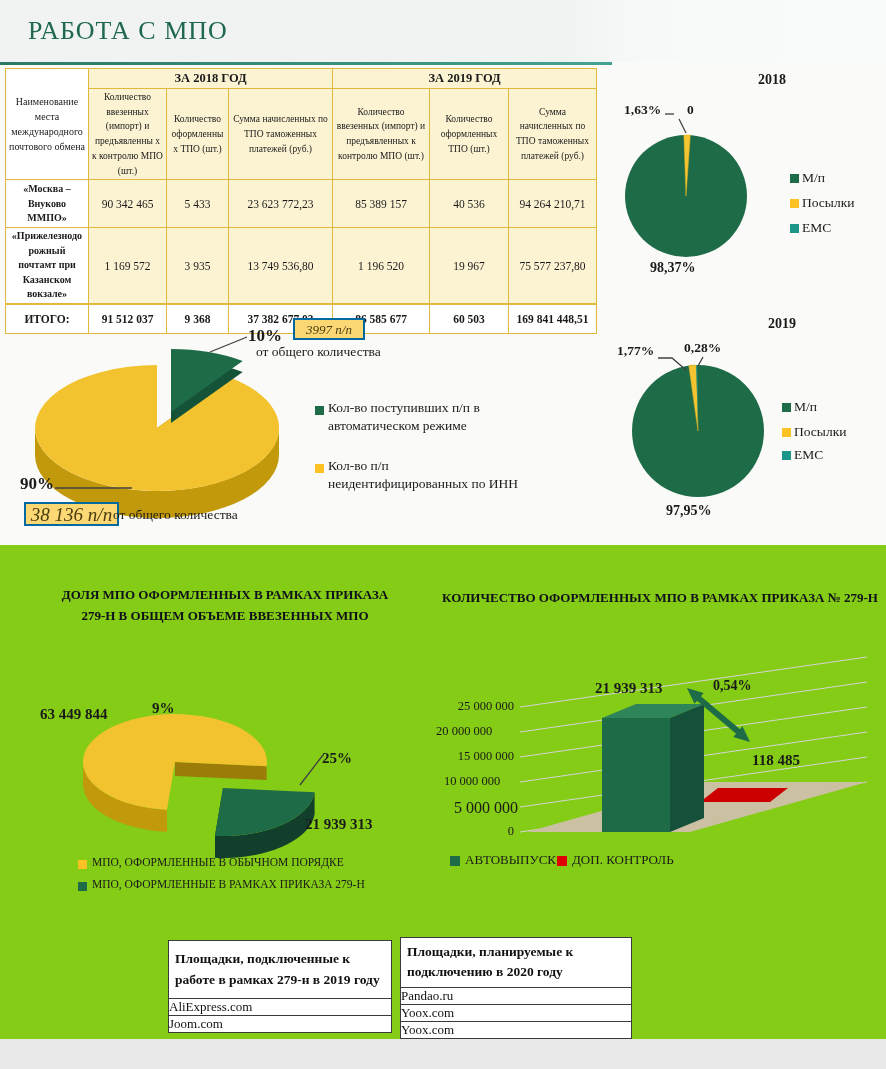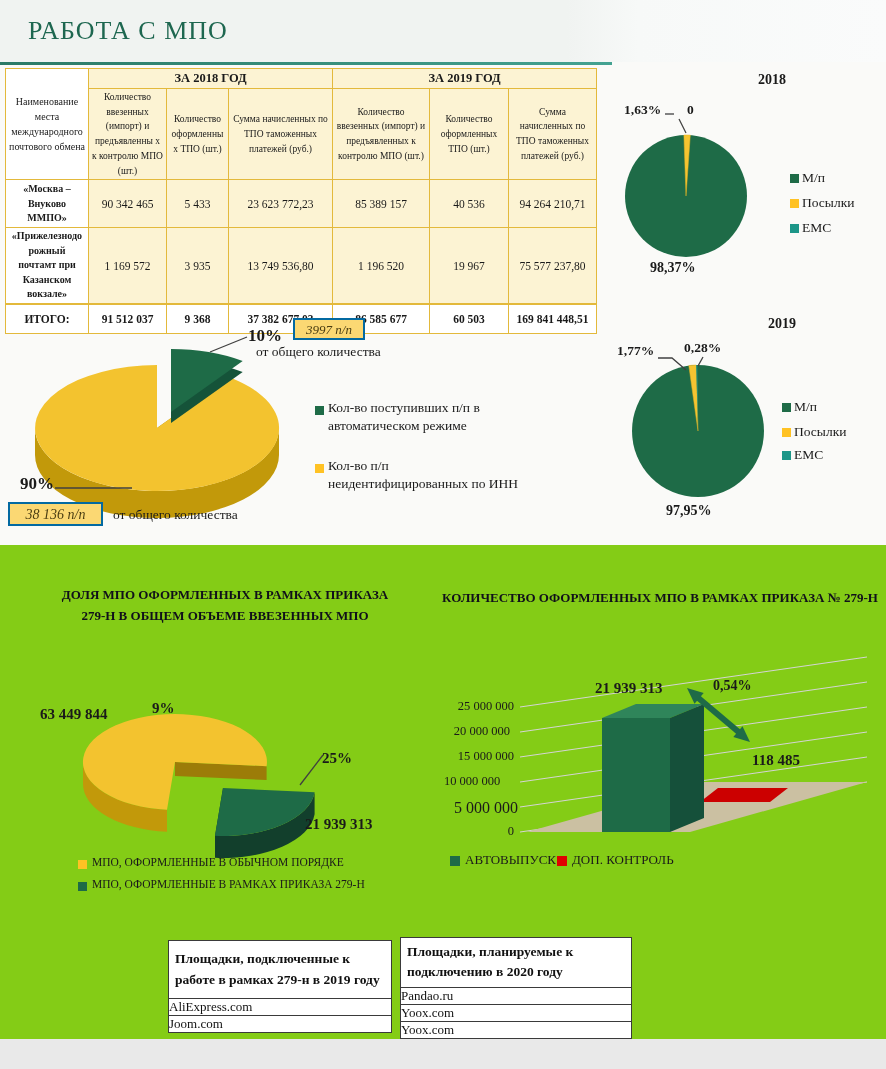--- a/index.html
+++ b/index.html
@@ -146,21 +146,21 @@
     <path d="M 147,110 L 147,47 A 122 63 0 1 0 218.7,59 Z" fill="#f3c32f"></path>
     <path d="M 161,105 L 161,42 A 122 63 0 0 1 232.7,54 Z" fill="#155339"></path>
     <path d="M 161,94 L 161,31 A 122 63 0 0 1 232.7,43 Z" fill="#1e6b47"></path>
     <line x1="200" y1="34" x2="237" y2="19" stroke="#404040" stroke-width="1.3"></line>
     <line x1="45" y1="170" x2="122" y2="170" stroke="#404040" stroke-width="1.3"></line>
   </svg>
   <div class="lbl b" style="left:248px;top:326px;font-size:17px">10%</div>
   <div class="cbox" style="left:293px;top:318px;width:72px;height:22px;font-size:13px;line-height:20px">3997 п/п</div>
   <div class="lbl" style="left:256px;top:344px;font-size:13.5px">от общего  количества</div>
   <div class="lbl b" style="left:20px;top:474px;font-size:17px">90%</div>
-  <div class="cbox" style="left:8px;top:502px;width:95px;height:24px;font-size:14px;line-height:22px">38 136 п/п</div>
+  <div class="cbox" style="left:24px;top:502px;width:95px;height:24px;font-size:19px;line-height:22px">38 136 п/п</div>
   <div class="lbl" style="left:113px;top:507px;font-size:13.5px">от общего  количества</div>
   <div class="sq" style="left:315px;top:406px;background:#1e6b47"></div>
   <div class="leg" style="left:328px;top:399px;width:185px;white-space:normal">Кол-во поступивших  п/п  в автоматическом режиме</div>
   <div class="sq" style="left:315px;top:464px;background:#ffc224"></div>
   <div class="leg" style="left:328px;top:457px;width:195px;white-space:normal">Кол-во п/п неидентифицированных   по ИНН</div>
 
   <div class="chart-title" style="left:60px;top:585px;width:330px">ДОЛЯ  МПО  ОФОРМЛЕННЫХ   В РАМКАХ ПРИКАЗА   279-Н В ОБЩЕМ  ОБЪЕМЕ ВВЕЗЕННЫХ  МПО</div>
   <svg class="abs" style="left:30px;top:675px" width="380" height="195">
     <path d="M 137,134.8 A 92 48 0 0 1 53,87 L 53,109 A 92 48 0 0 0 137,156.8 Z" fill="#c2990a"></path>
     <path d="M 145,87 L 236.6,91.2 L 236.6,105 L 145,101 Z" fill="#9c7c08"></path>
@@ -192,21 +192,21 @@
     <polygon points="97,192 260,192 437,142 274,142" fill="#cbc0a2"></polygon>
     <polygon points="270,162 340,162 358,148 288,148" fill="#cc0000"></polygon>
     <polygon points="172,78 240,78 274,64 206,64" fill="#2f855a"></polygon>
     <polygon points="240,78 274,64 274,178 240,192" fill="#15503a"></polygon>
     <rect x="172" y="78" width="68" height="114" fill="#1e6b47"></rect>
     <line x1="266" y1="56" x2="311" y2="94" stroke="#1e6b47" stroke-width="6"></line>
     <polygon points="257,48 264.5,63.7 273.7,53.1" fill="#1e6b47"></polygon>
     <polygon points="320,102 303.3,96.9 312.5,86.3" fill="#1e6b47"></polygon>
   </svg>
   <div class="lbl" style="left:430px;top:699px;width:84px;text-align:right;font-size:12.5px">25 000 000</div>
-  <div class="lbl" style="left:426px;top:724px;width:84px;text-align:right;font-size:12.5px">20 000 000</div>
+  <div class="lbl" style="left:436px;top:724px;width:84px;text-align:left;font-size:12.5px">20 000 000</div>
   <div class="lbl" style="left:430px;top:749px;width:84px;text-align:right;font-size:12.5px">15 000 000</div>
   <div class="lbl" style="left:430px;top:774px;width:84px;text-align:center;font-size:12.5px">10 000 000</div>
   <div class="lbl" style="left:444px;top:799px;width:84px;text-align:center;font-size:16px">5 000 000</div>
   <div class="lbl" style="left:430px;top:824px;width:84px;text-align:right;font-size:12.5px">0</div>
   <div class="lbl b" style="left:595px;top:680px;font-size:15px">21 939 313</div>
   <div class="lbl b" style="left:713px;top:678px;font-size:14px">0,54%</div>
   <div class="lbl b" style="left:752px;top:752px;font-size:15px">118 485</div>
   <div class="sq" style="left:450px;top:856px;width:10px;height:10px;background:#1e6b47"></div>
   <div class="leg" style="left:465px;top:851px;font-size:13px">АВТОВЫПУСК</div>
   <div class="sq" style="left:557px;top:856px;width:10px;height:10px;background:#e00000"></div>

